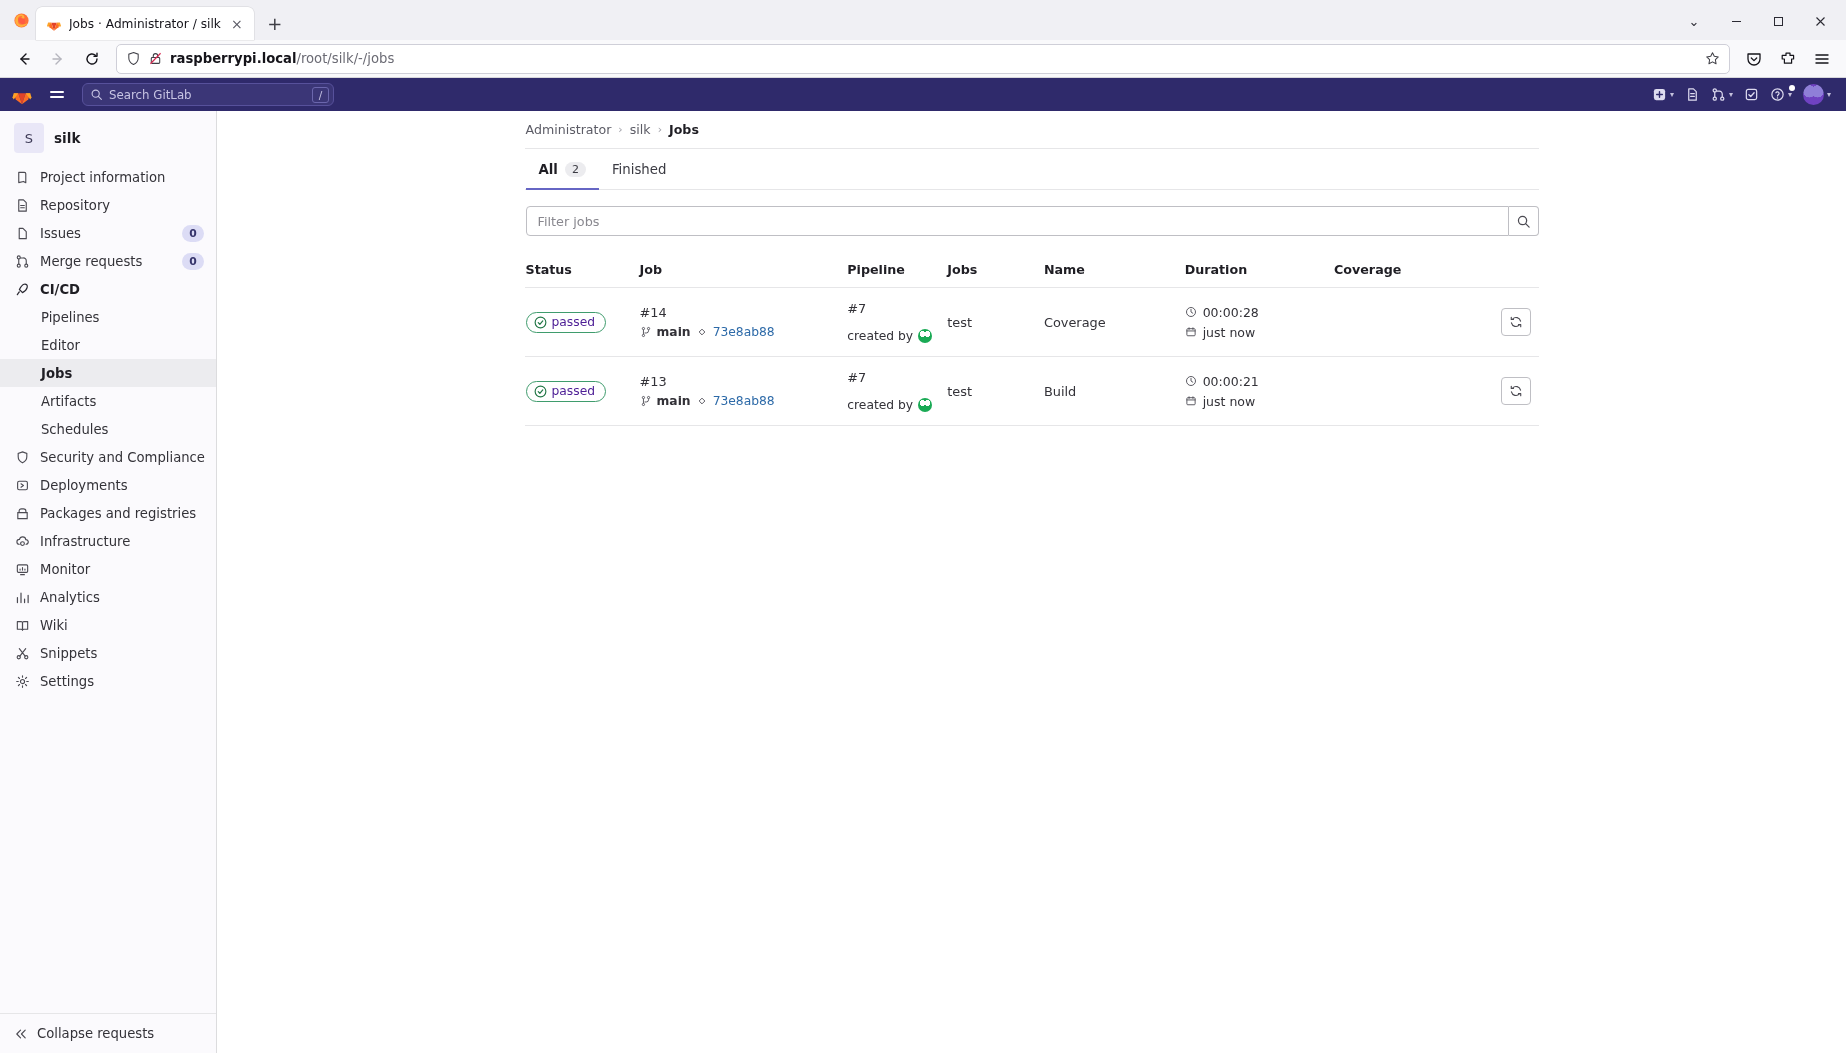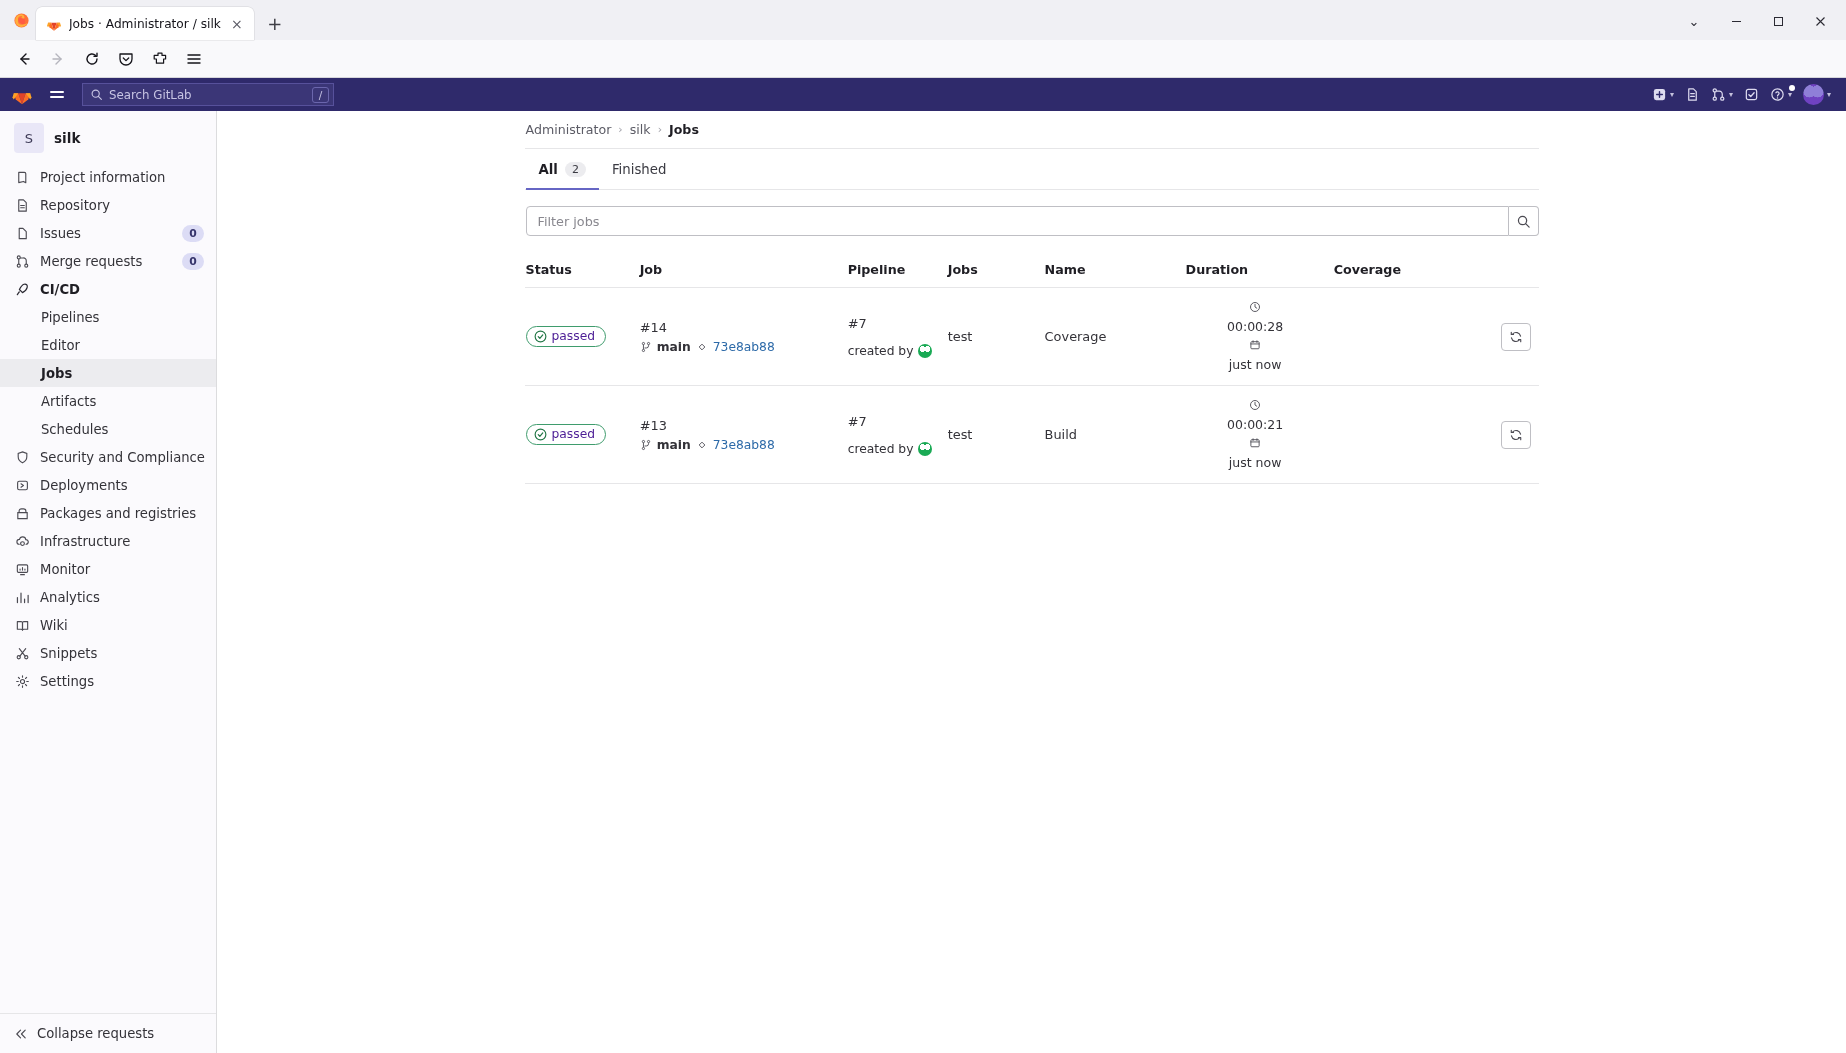--- a/index.html
+++ b/index.html
@@ -84,21 +84,21 @@
   .gl-logo { width: 28px; display: flex; align-items: center; justify-content:center; }
   .gl-hamburger {
     width: 26px; height: 24px; display: flex; flex-direction: column;
     align-items: center; justify-content: center; gap: 3px;
   }
   .gl-hamburger span {
     display: block; width: 14px; height: 2px; background: #ffffff; border-radius: 1px;
   }
   .gl-search {
     width: 252px; height: 23px; background: #3b3677;
-    border: 1px solid #57519b; border-radius: 0;
+    border: 1px solid #57519b; border-radius: 6px;
     display: flex; align-items: center; padding: 0 4px 0 7px; gap: 6px;
     margin-left: 4px;
   }
   .gl-search-text { font-size: 11.8px; color: #c7c4e3; flex: 1 1 auto; }
   .gl-slash {
     width: 17px; height: 16px; border: 1px solid #6b66ad; border-radius: 3px;
     color: #c7c4e3; font-size: 10.5px; display: flex;
     align-items: center; justify-content: center;
   }
   .gl-topbar-right {
@@ -243,21 +243,21 @@
     display: flex; align-items: center; gap: 5px;
     margin-top: 13px; font-size: 12.3px; color: #333238;
   }
   .mini-avatar {
     width: 14px; height: 14px; border-radius: 50%;
     background: #1aaa55; display: inline-block;
     background-image: radial-gradient(circle at 32% 36%, #ffffff 0 22%, transparent 23%),
                       radial-gradient(circle at 68% 36%, #ffffff 0 22%, transparent 23%);
   }
   .dur-line {
-    display: flex; align-items: center; gap: 6px; font-size: 12.5px; color: #333238; flex-direction: column;
+    display: flex; align-items: center; gap: 6px; font-size: 12.5px; color: #333238;
   }
   .dur-line + .dur-line { margin-top: 5px; }
   .retry-btn {
     width: 30px; height: 28px; border: 1px solid #bfbfc4; border-radius: 4px;
     background: #fff; display: flex; align-items: center;
     justify-content: center; color: #4b4a52; float: right;
   }
   .icon-svg { display: block; }
 </style>
 </head>
@@ -323,20 +323,40 @@
           <path d="M11 8H3" stroke="#b5b5bd" stroke-width="1.4" stroke-linecap="round"></path>
         </svg>
     </div>
     <div class="nav-btn">
       <svg class="icon-svg" width="16" height="16" viewBox="0 0 16 16">
           <path d="M13 8a5 5 0 1 1-1.6-3.7" fill="none" stroke="#15141a" stroke-width="1.4" stroke-linecap="round"></path>
           <path d="M13 2.2V5.2h-3" fill="none" stroke="#15141a" stroke-width="1.4" stroke-linecap="round" stroke-linejoin="round"></path>
         </svg>
     </div>
 
+    <div class="urlbar">
+      <span>
+        <svg class="icon-svg" width="15" height="15" viewBox="0 0 16 16">
+            <path d="M8 1.6l5 1.8v4c0 3.2-2.1 5.6-5 6.9-2.9-1.3-5-3.7-5-6.9v-4z" fill="none" stroke="#3f3f46" stroke-width="1.1"></path>
+          </svg>
+      </span>
+      <span>
+        <svg class="icon-svg" width="15" height="15" viewBox="0 0 16 16">
+          <rect x="3.5" y="7" width="9" height="6.2" rx="1" fill="none" stroke="#3f3f46" stroke-width="1.1"></rect>
+          <path d="M5.6 7V5.2a2.4 2.4 0 0 1 4.8 0V7" fill="none" stroke="#3f3f46" stroke-width="1.1"></path>
+          <path d="M2.6 13.6L13.4 2.4" stroke="#d7264f" stroke-width="1.2"></path>
+        </svg>
+      </span>
+      <span class="url-text"><b>raspberrypi.local</b><span class="path">/root/silk/-/jobs</span></span>
+      <span class="url-star">
+        <svg class="icon-svg" width="15" height="15" viewBox="0 0 16 16">
+            <path d="M8 1.8l1.9 3.9 4.3.6-3.1 3 .7 4.3L8 11.6 4.2 13.6l.7-4.3-3.1-3 4.3-.6z" fill="none" stroke="#3f3f46" stroke-width="1.1" stroke-linejoin="round"></path>
+          </svg>
+      </span>
+    </div>
 
     <div class="nav-btn">
       <svg class="icon-svg" width="16" height="16" viewBox="0 0 16 16">
           <path d="M2 3h12v5a6 6 0 0 1-12 0z" fill="none" stroke="#15141a" stroke-width="1.3" stroke-linejoin="round"></path>
           <path d="M5.3 7L8 9.6 10.7 7" fill="none" stroke="#15141a" stroke-width="1.3" stroke-linecap="round" stroke-linejoin="round"></path>
         </svg>
     </div>
     <div class="nav-btn">
       <svg class="icon-svg" width="16" height="16" viewBox="0 0 16 16">
           <path d="M6 2.2h4v2.2h3.6V8H11.6v4.2H4.4V8H2.2V4.4H6z" fill="none" stroke="#15141a" stroke-width="1.2" stroke-linejoin="round"></path>

